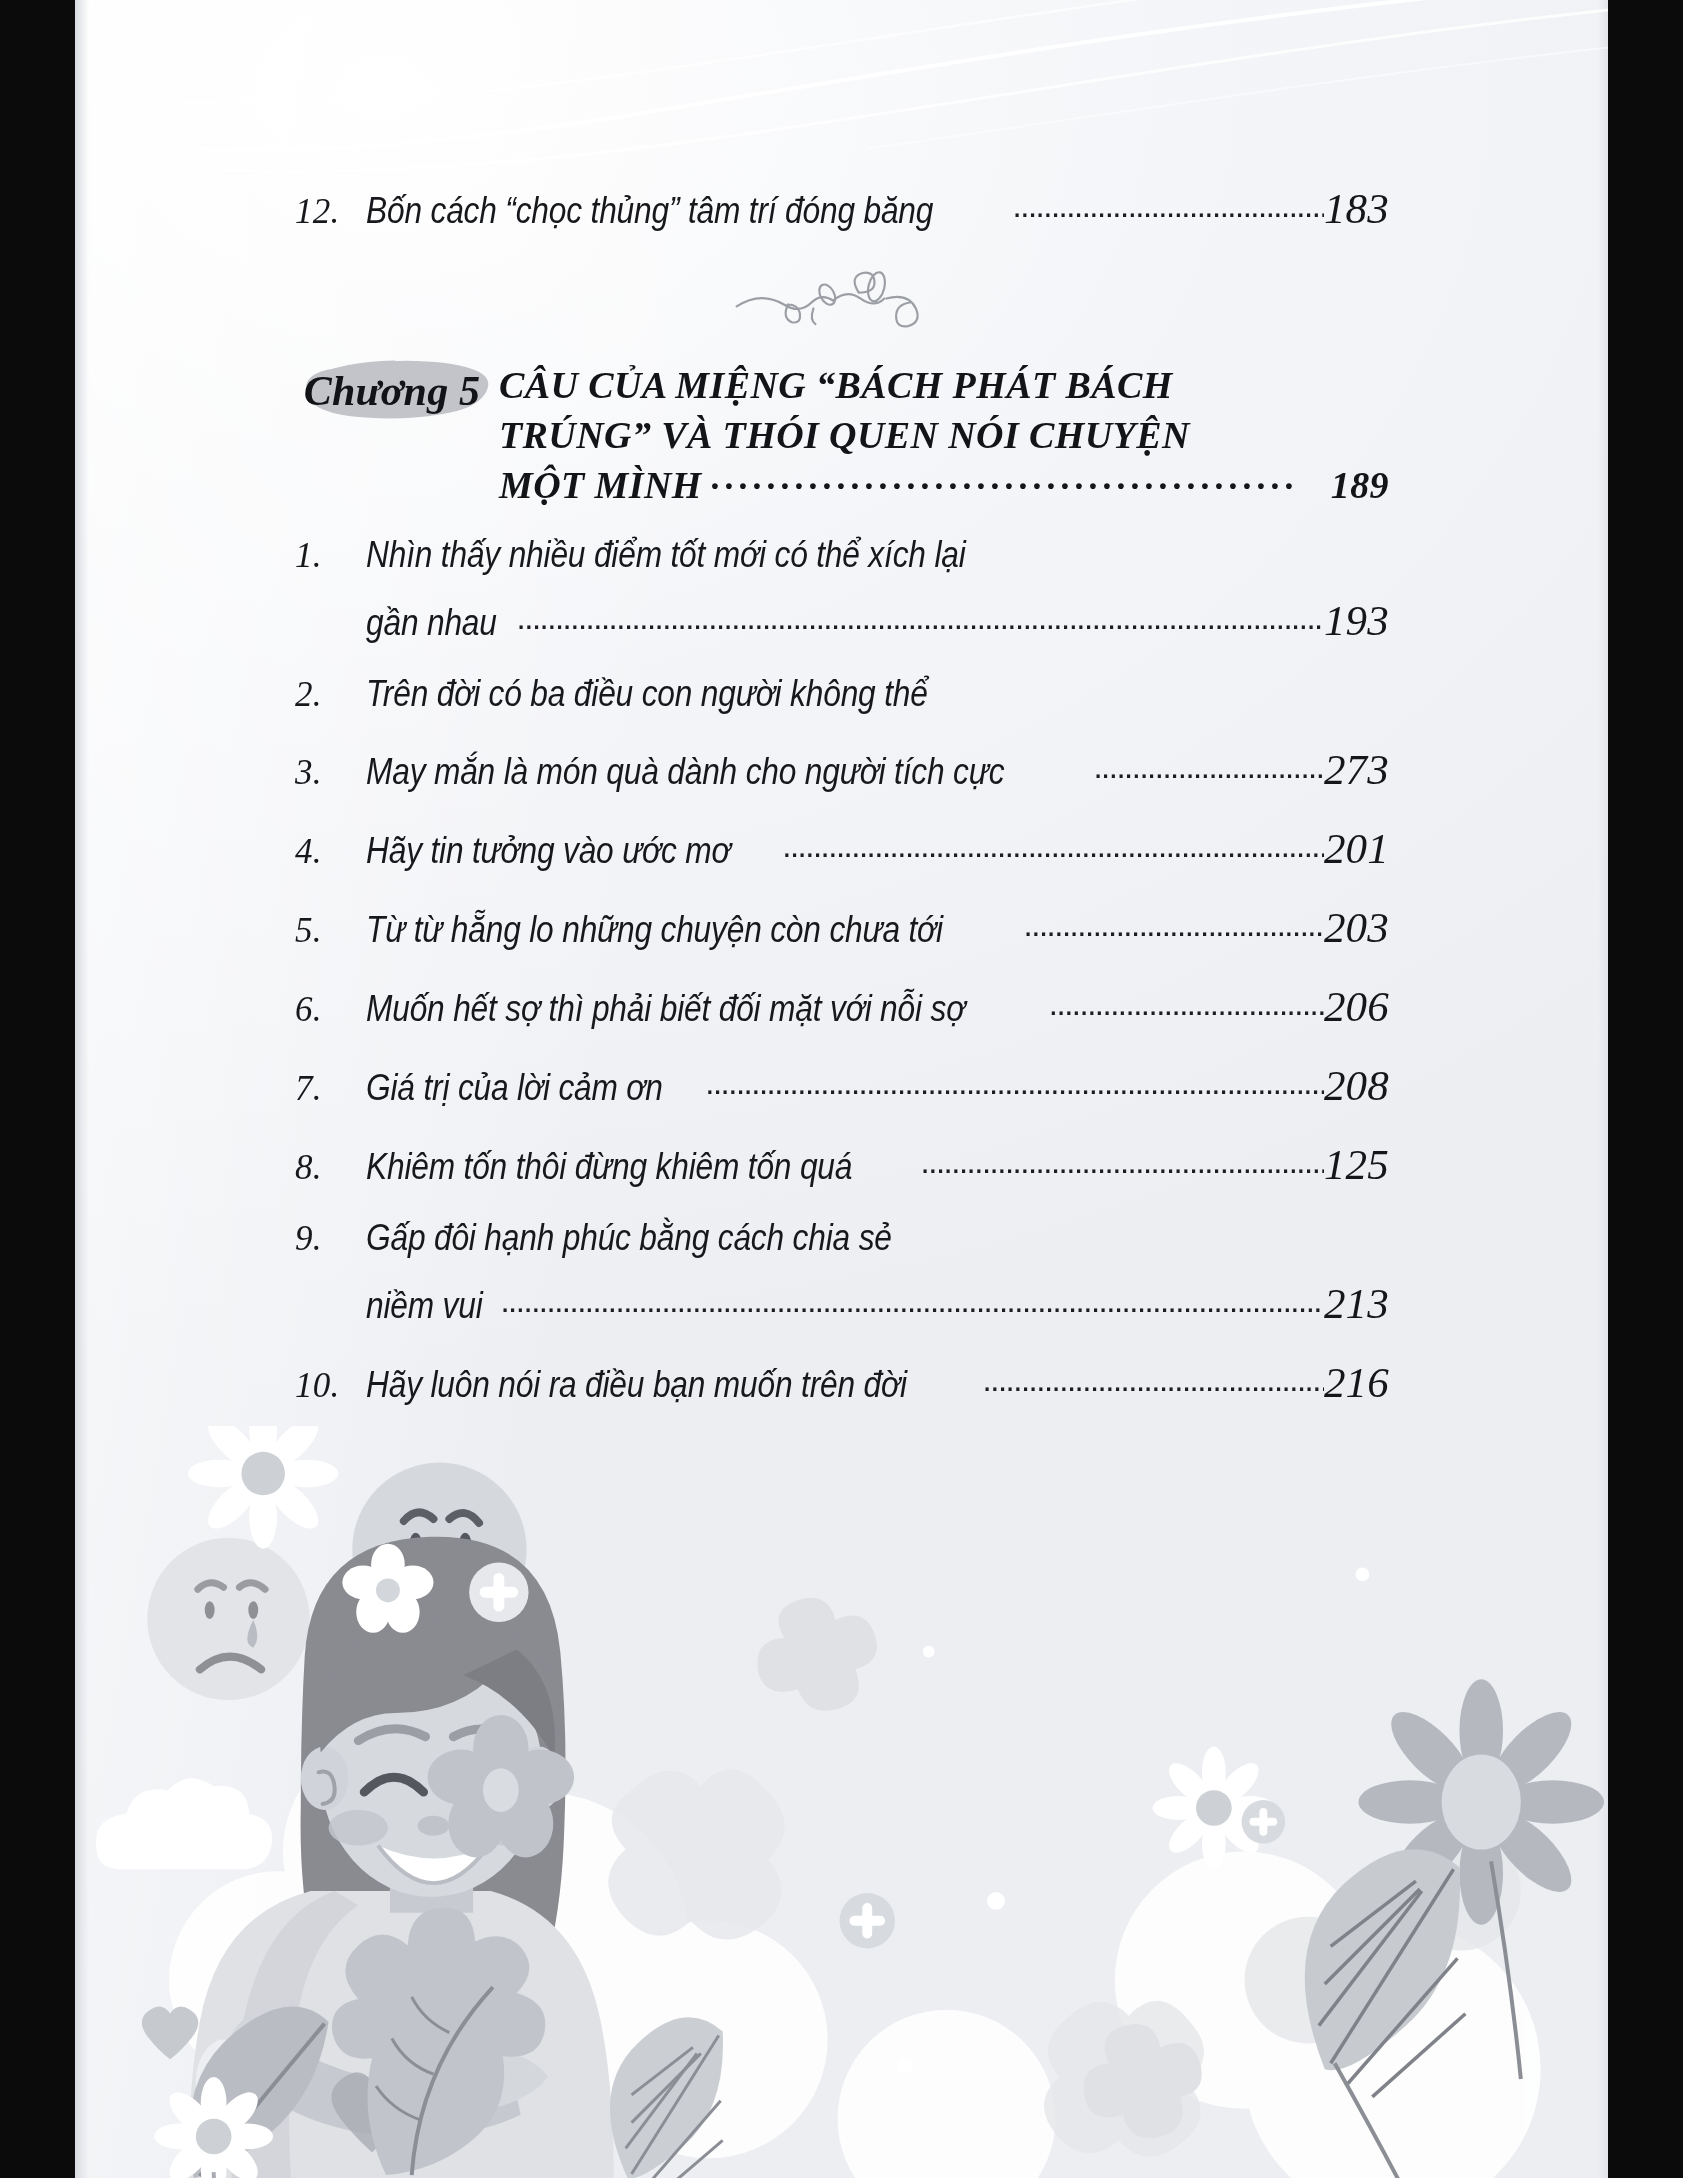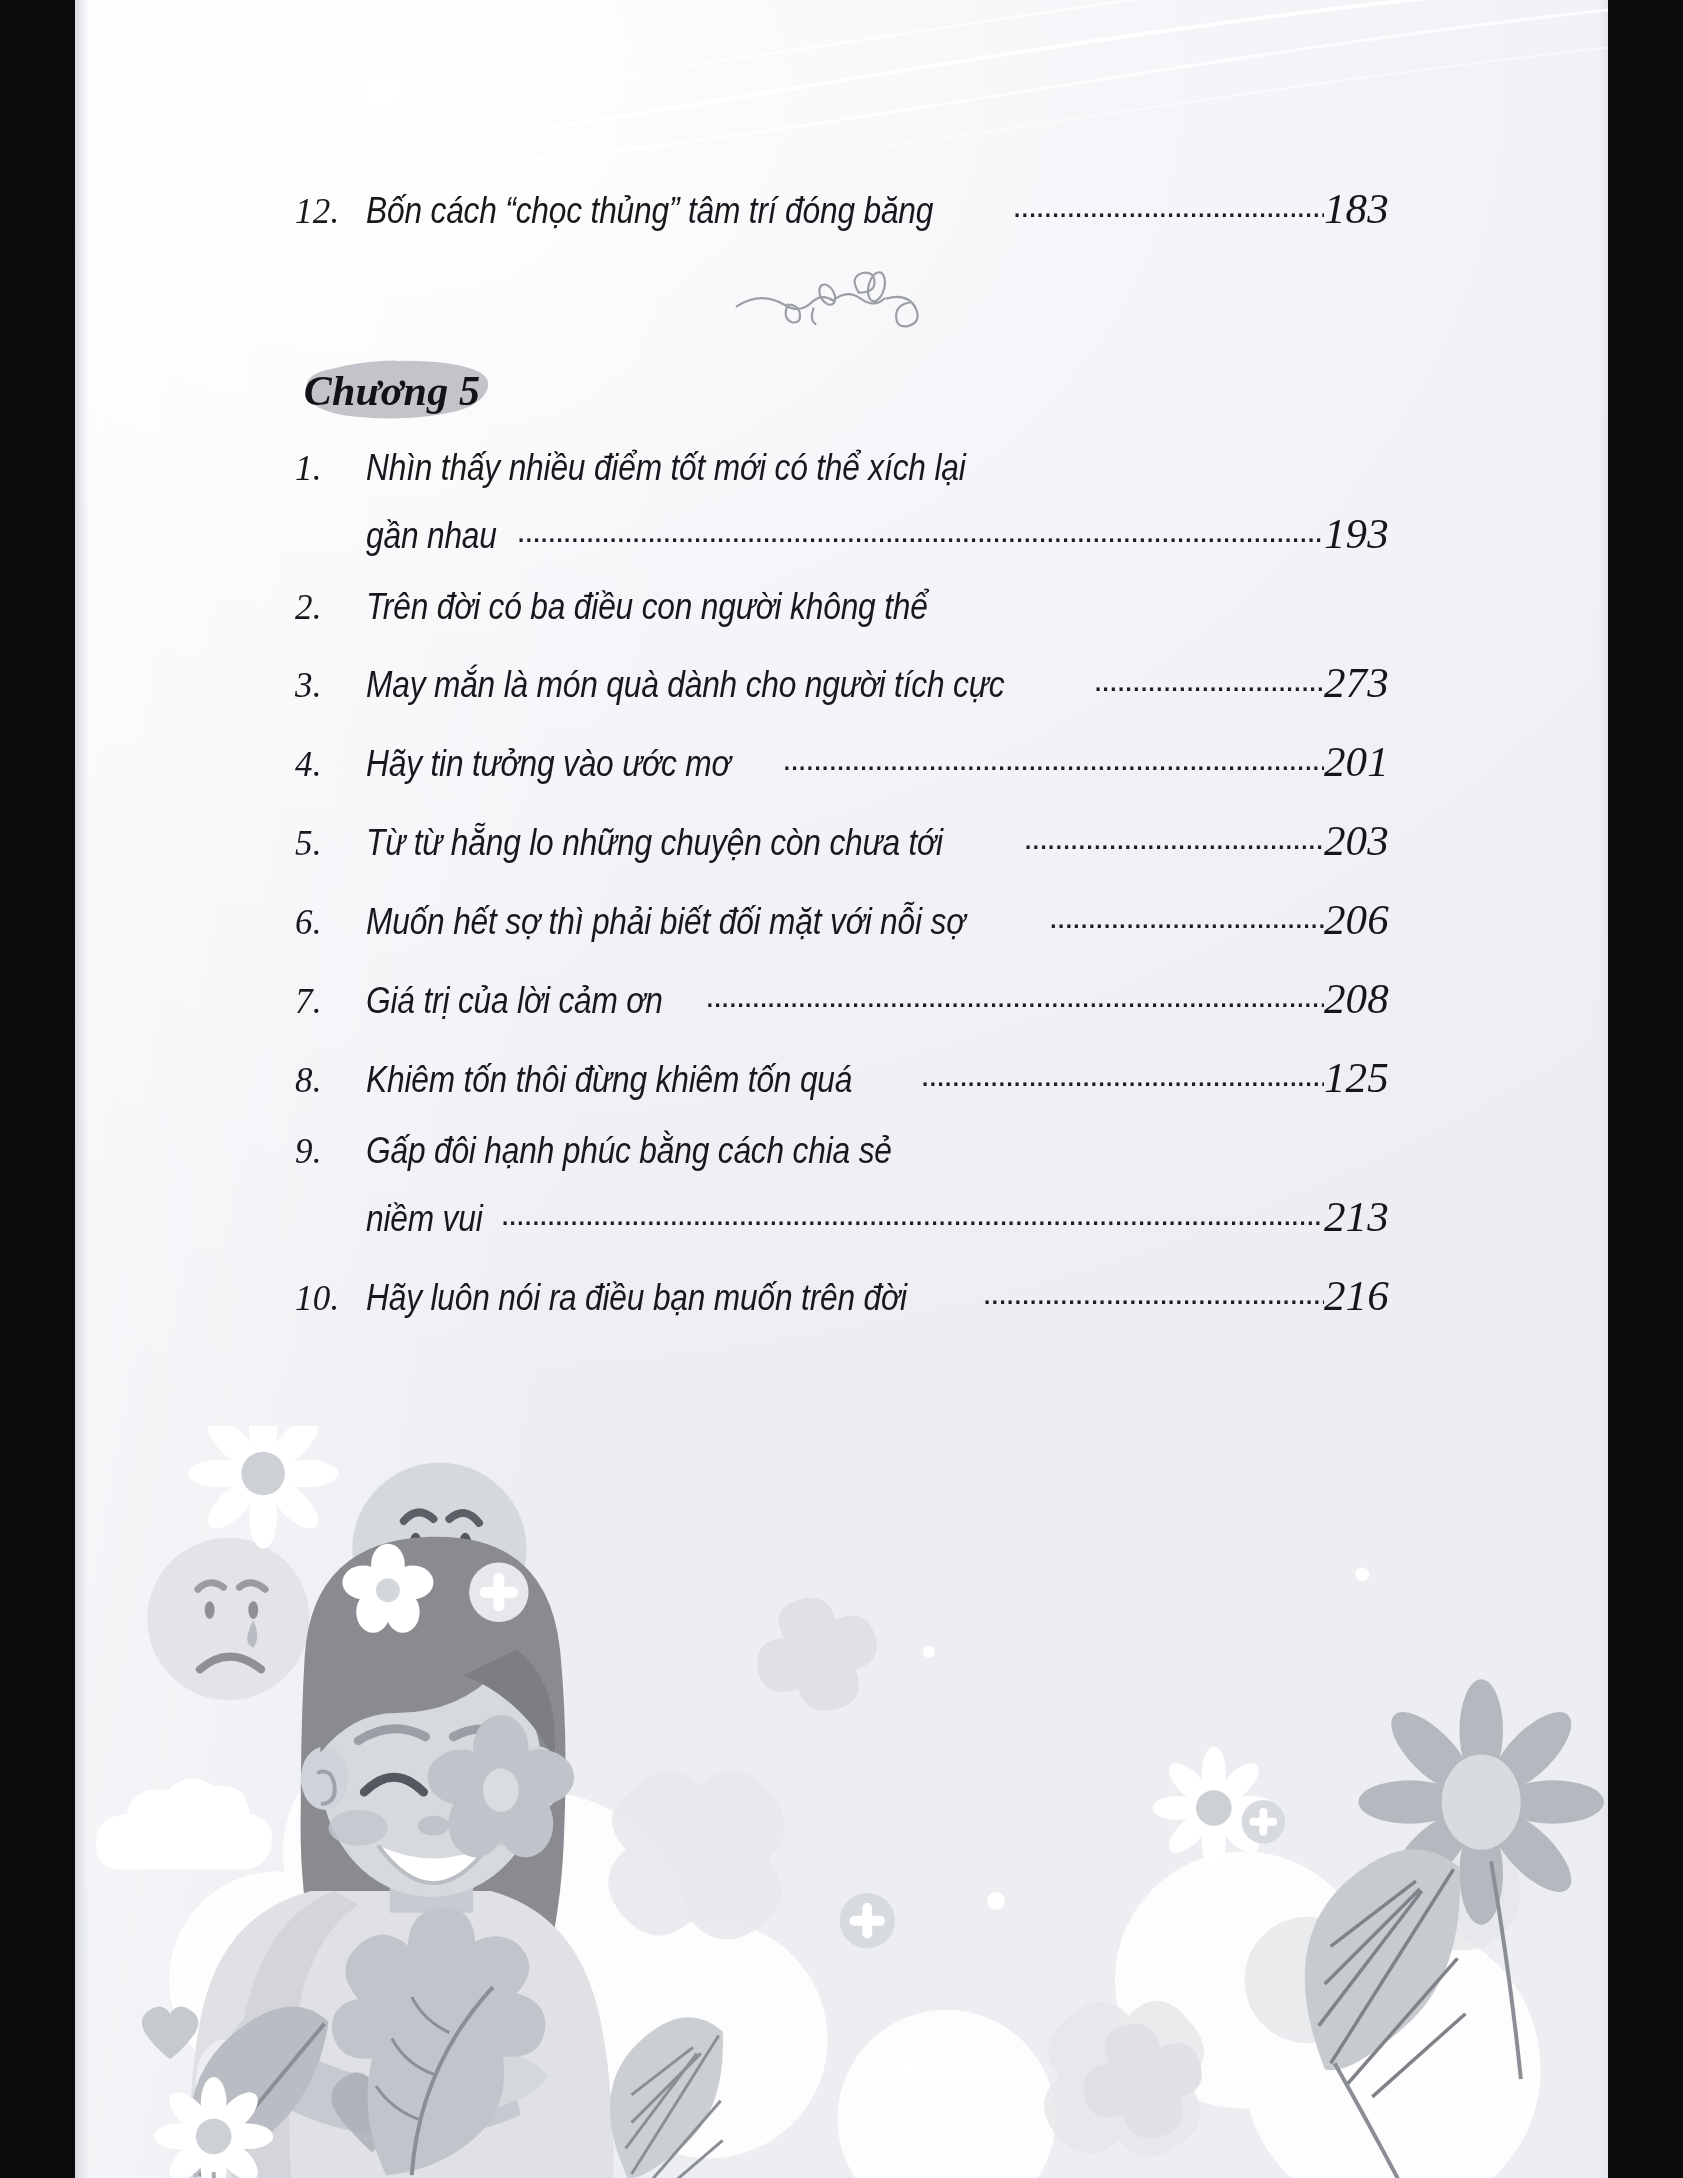--- a/index.html
+++ b/index.html
@@ -442,20 +442,29 @@
 
     <div class="chapblock">
       <div class="chaprow1">
         <div class="badge">
           <svg width="194" height="65" viewBox="0 0 196 66">
             <path d="M12 40 q-8 -24 26 -29 q40 -9 84 -8 q44 1 64 11 q16 8 6 23 q-10 15 -44 20 q-42 7 -84 3 q-42 -4 -52 -20 z" fill="#c2c4c9"></path>
             <path d="M18 24 q30 -16 82 -17" stroke="#c2c4c9" stroke-width="9" fill="none" stroke-linecap="round"></path>
           </svg>
           <span>Chương 5</span>
         </div>
+        <div class="chaptitle">
+          <div class="ctl">CÂU CỦA MIỆNG “BÁCH PHÁT BÁCH</div>
+          <div class="ctl">TRÚNG” VÀ THÓI QUEN NÓI CHUYỆN</div>
+          <div class="ctl ctl-last">
+            <span>MỘT MÌNH</span>
+            <span class="ctl-lead"></span>
+            <span class="ctl-pg">189</span>
+          </div>
+        </div>
       </div>
     </div>
 
     <div>
 
       <div style="margin-bottom:30px;">
         <div class="row">
           <div class="num">1.</div>
           <div class="body">
               <span class="txt">Nhìn thấy nhiều điểm tốt mới có thể xích lại</span>

